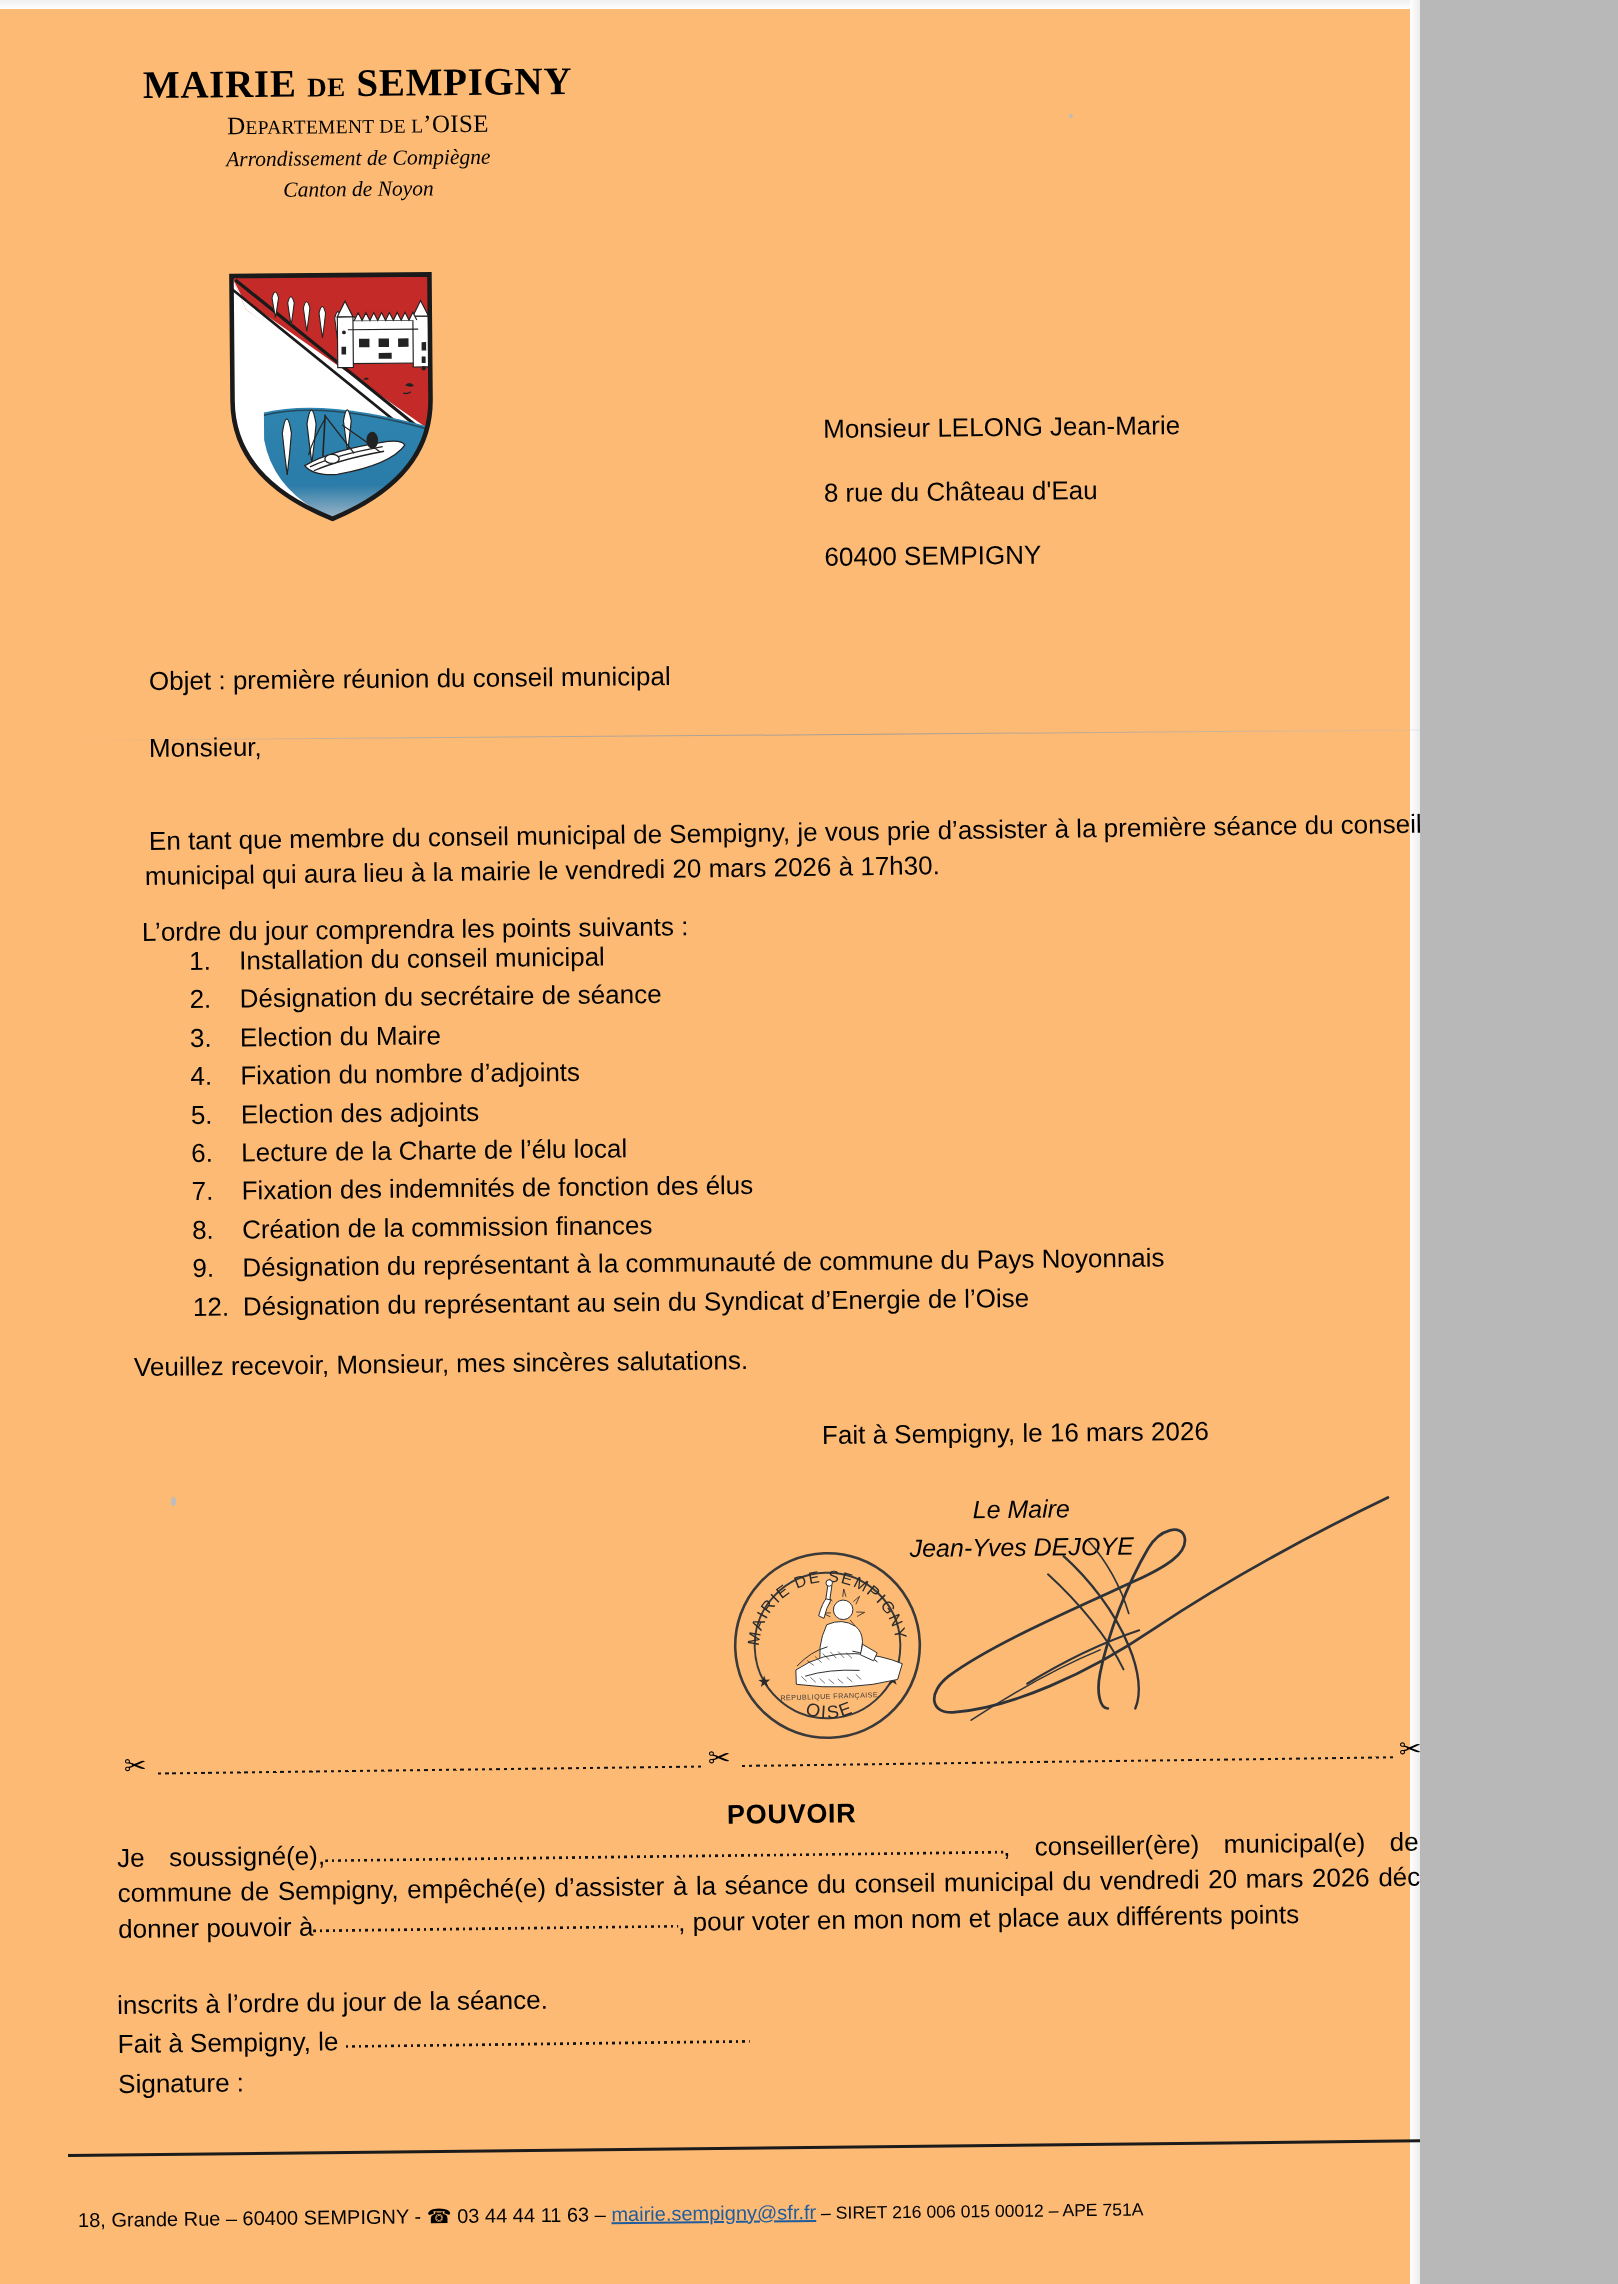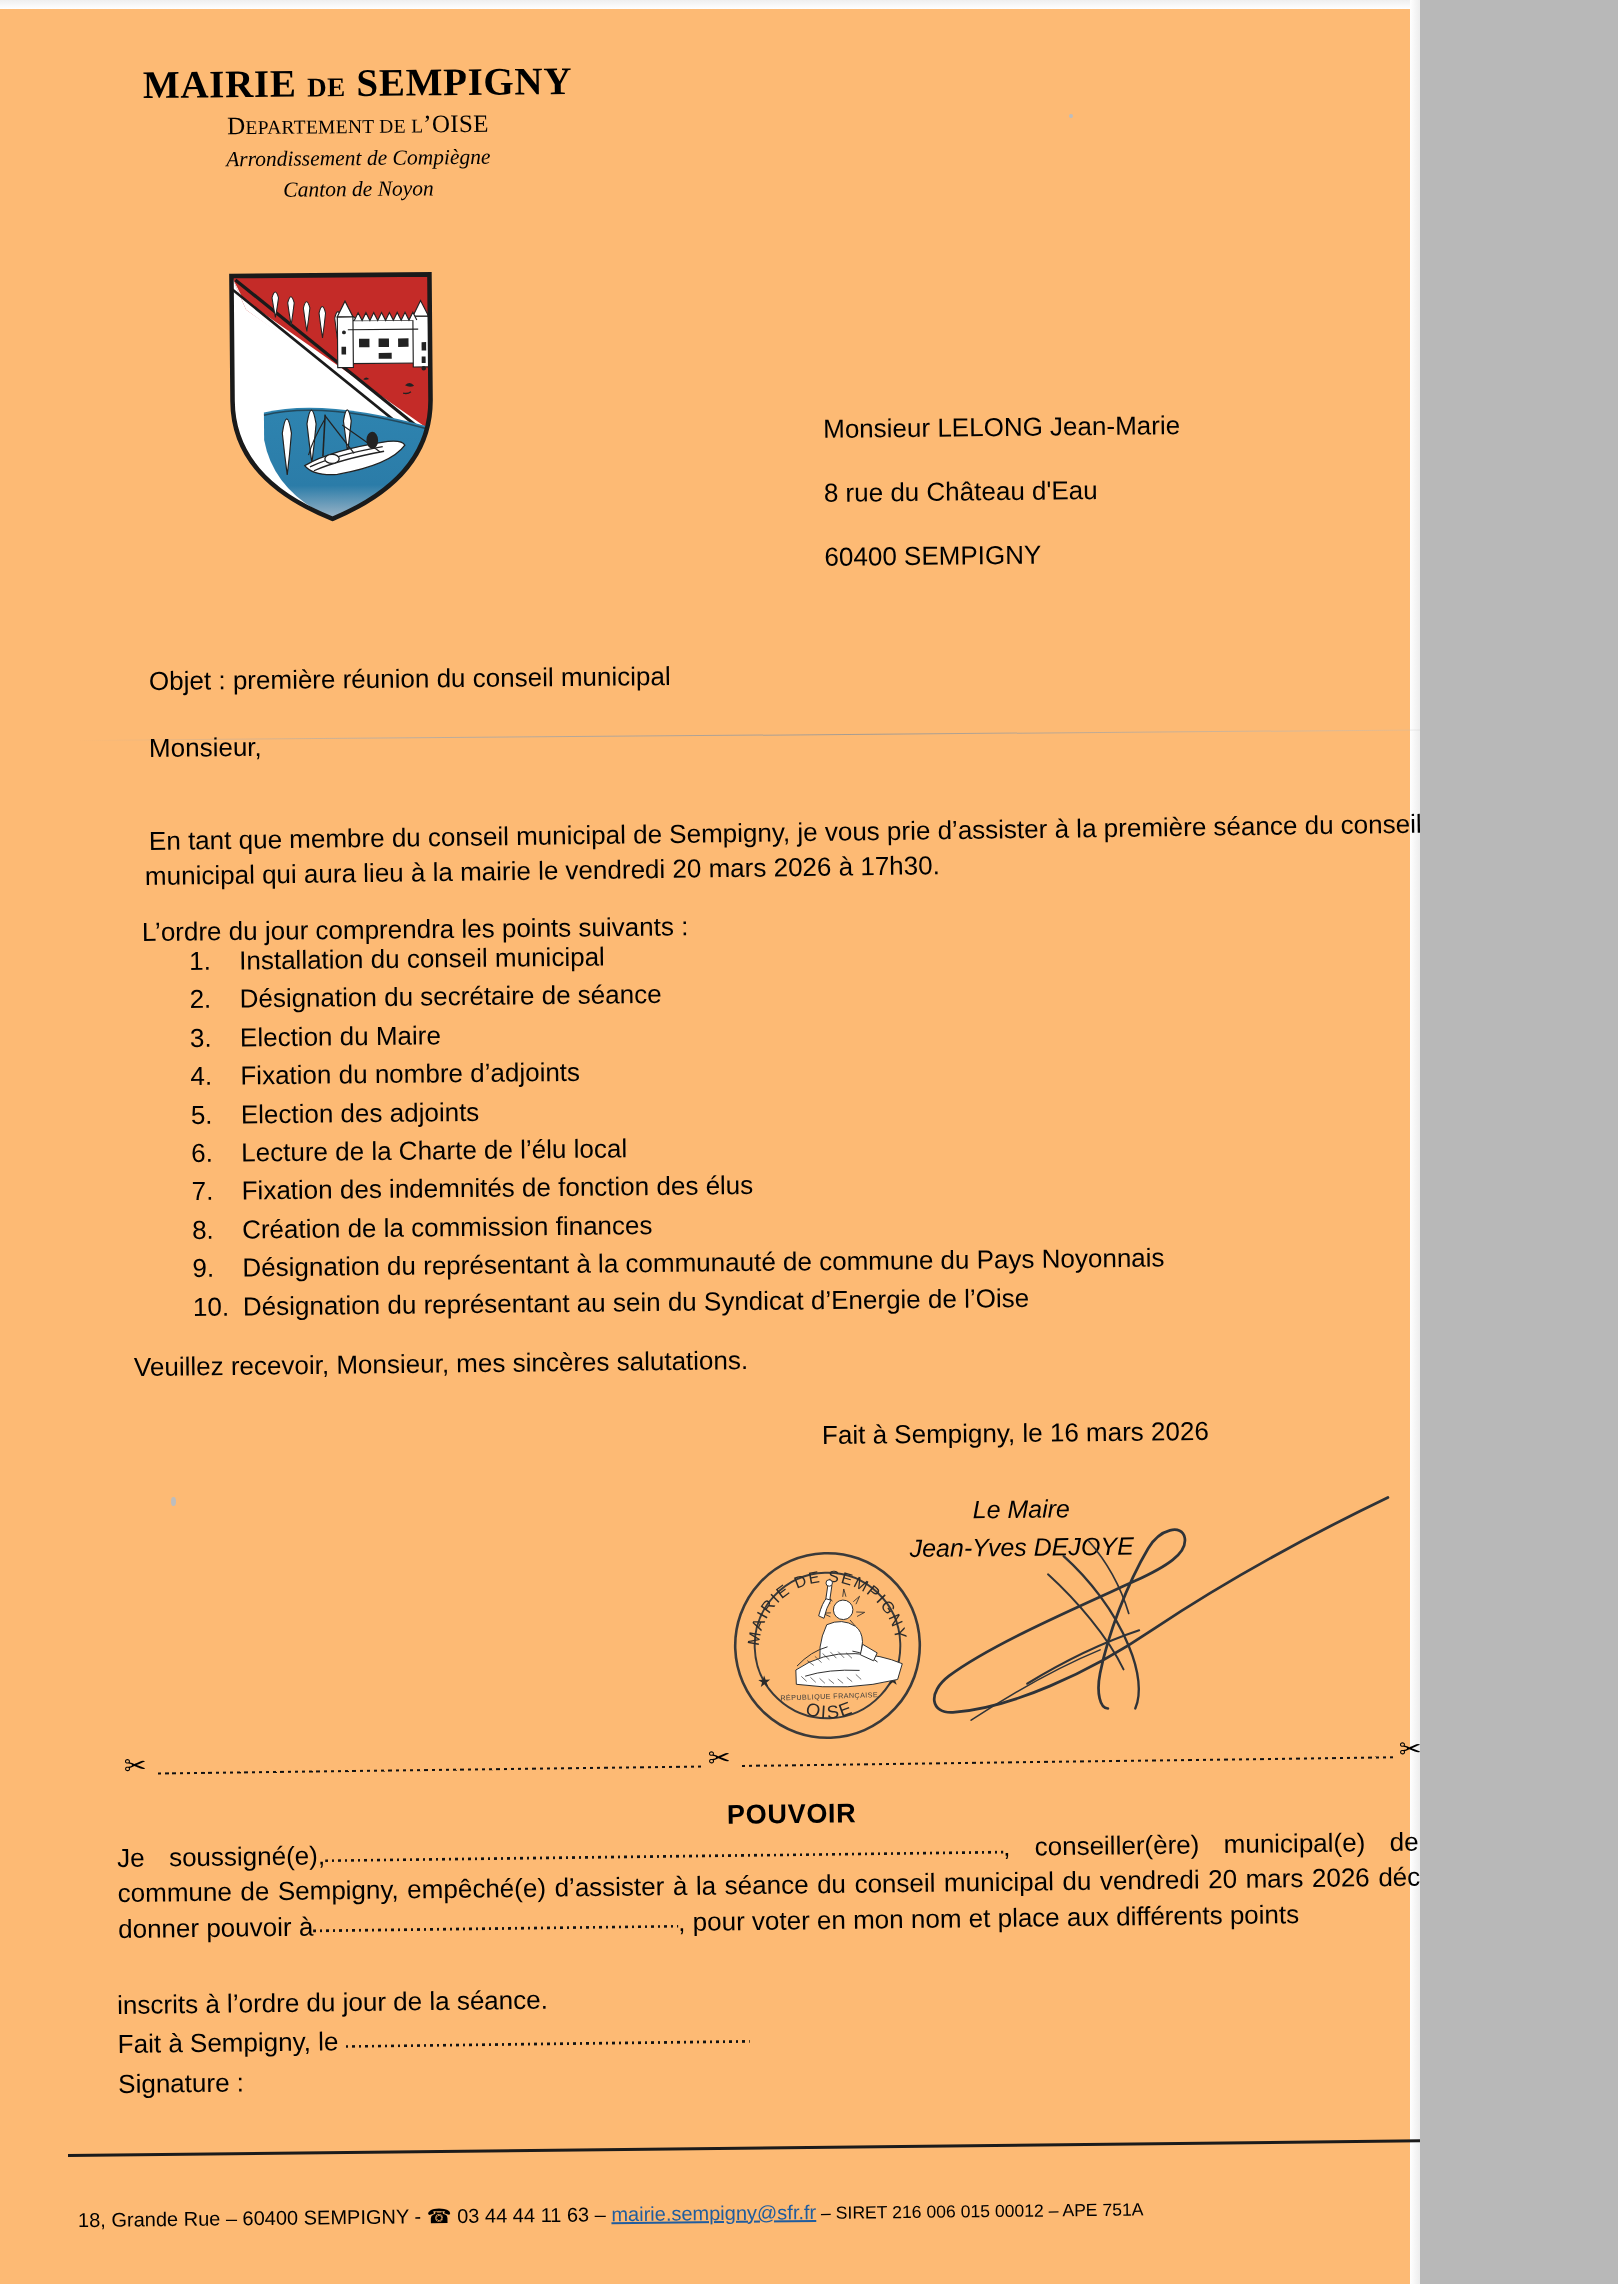--- a/index.html
+++ b/index.html
@@ -420,21 +420,21 @@
         </div>
       <div class="agenda-row">
           <span class="agenda-num">8.</span>
           <span>Création de la commission finances</span>
         </div>
       <div class="agenda-row">
           <span class="agenda-num">9.</span>
           <span>Désignation du représentant à la communauté de commune du Pays Noyonnais</span>
         </div>
       <div class="agenda-row">
-          <span class="agenda-num">10.</span>
+          <span class="agenda-num">12.</span>
           <span>Désignation du représentant au sein du Syndicat d’Energie de l’Oise</span>
         </div>
     </div>
 
     <div class="ln" style="left:134px; top:1336px; transform:rotate(-0.65deg);">Veuillez recevoir, Monsieur, mes sincères salutations.</div>
 
     <div class="ln" style="left:822px; top:1404px; transform:rotate(-0.6deg);">Fait à Sempigny, le 16 mars 2026</div>
   </div>
 
   <div class="sig-block">

